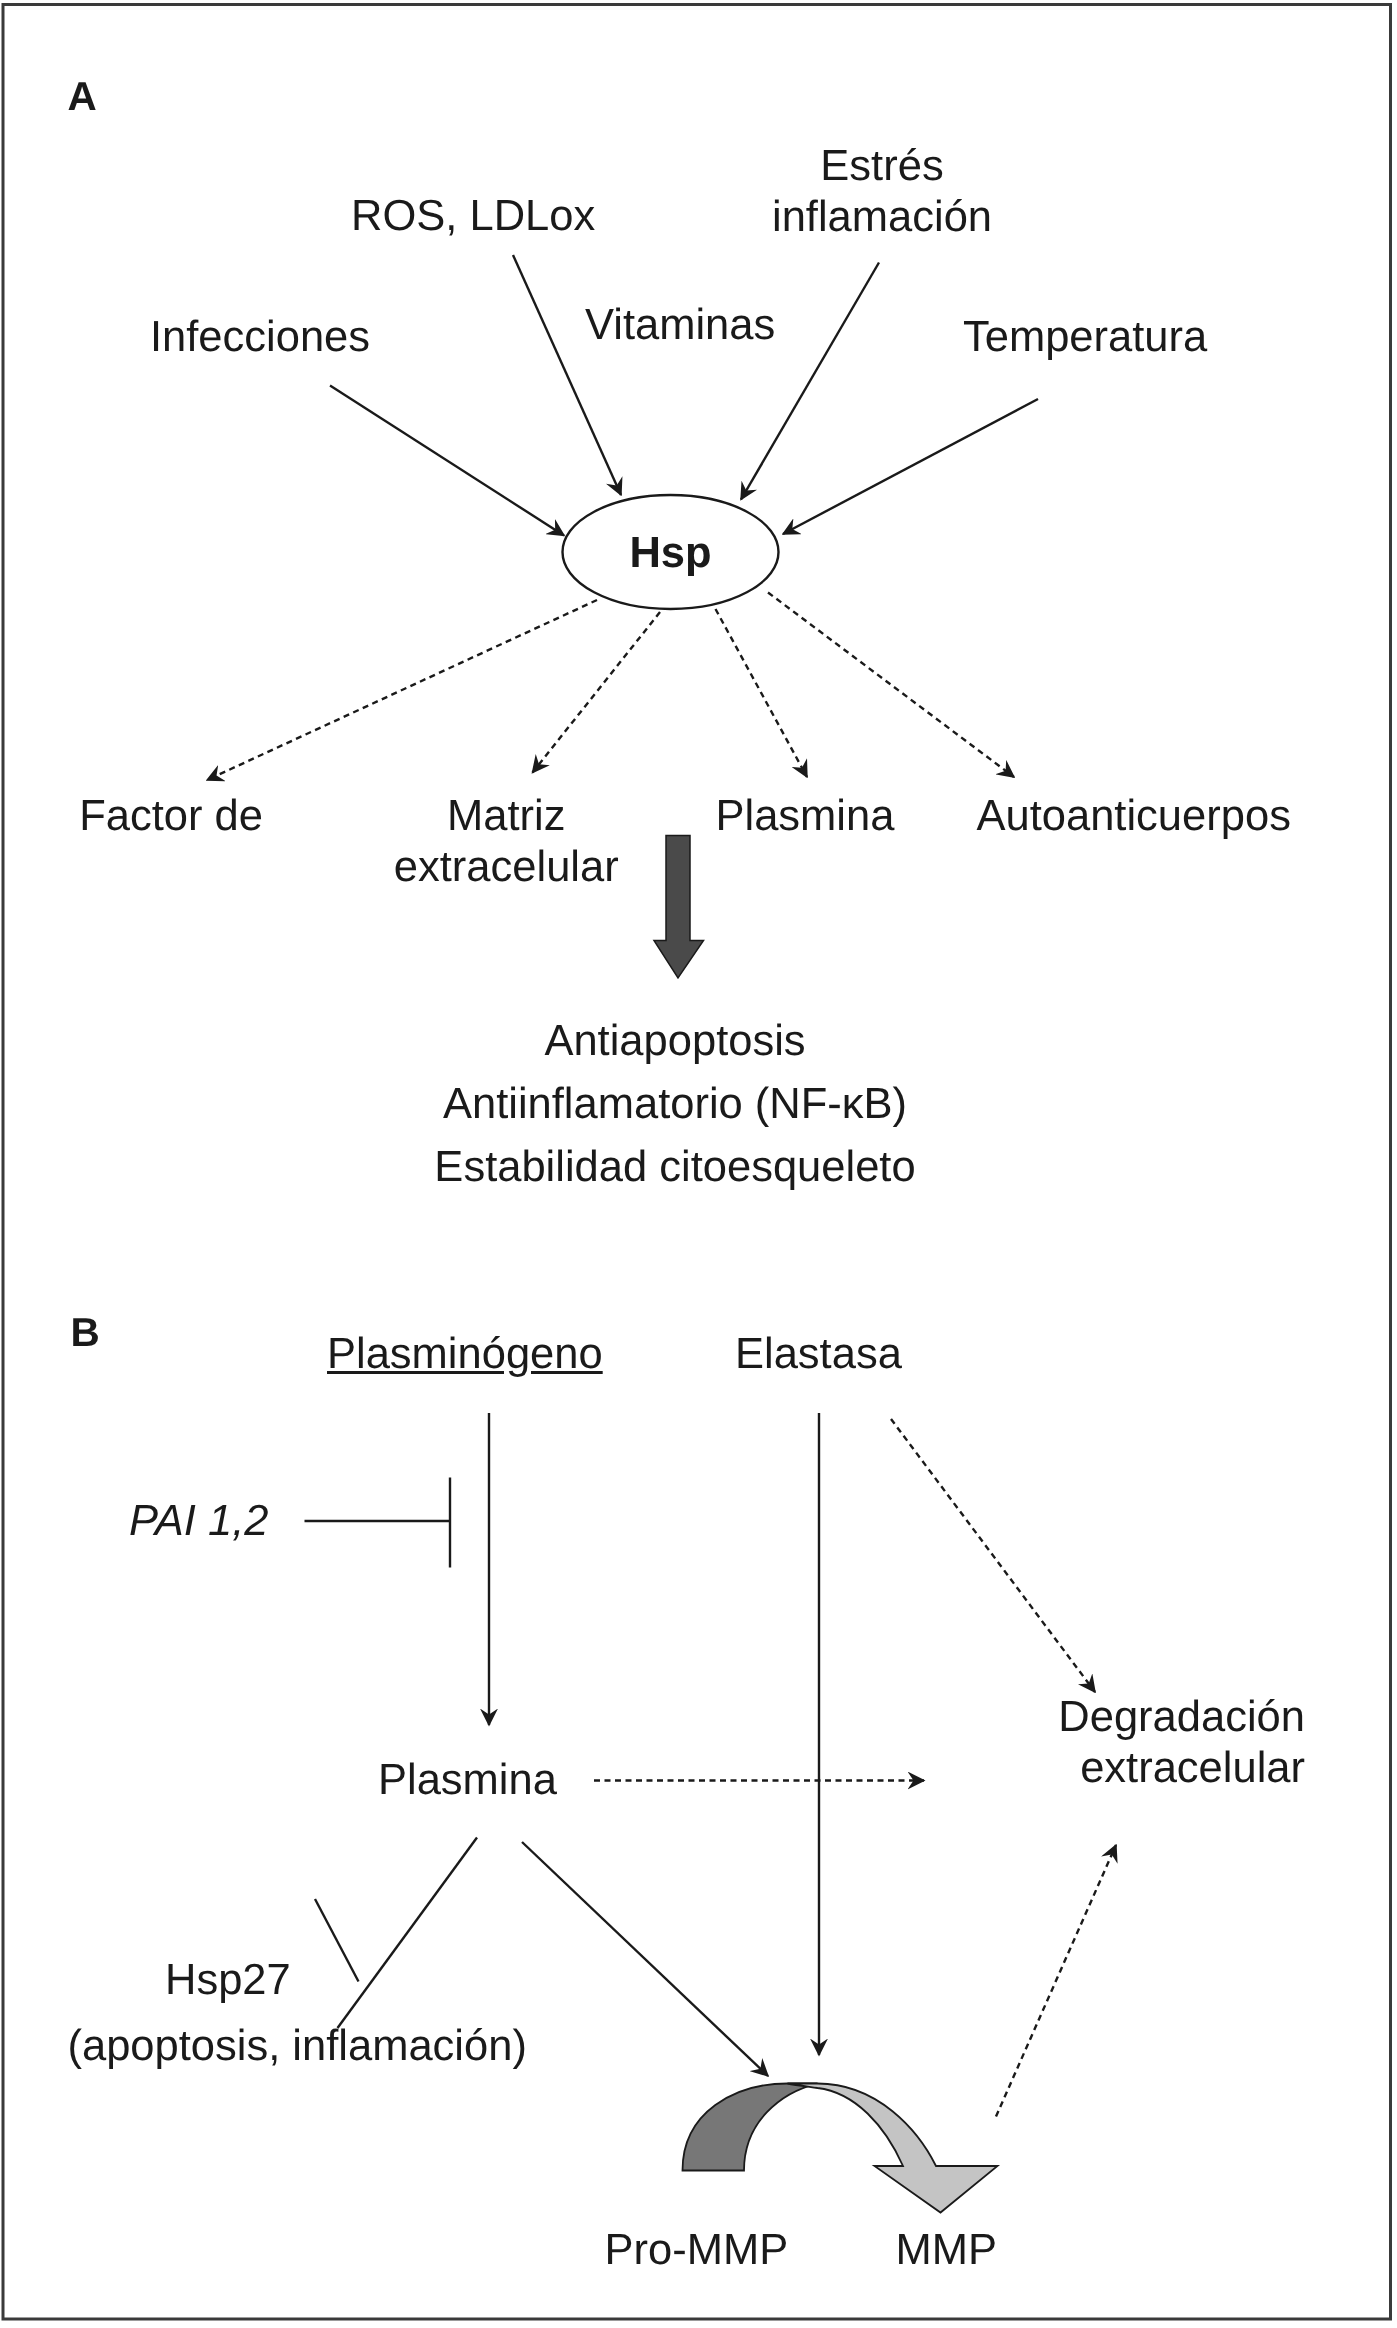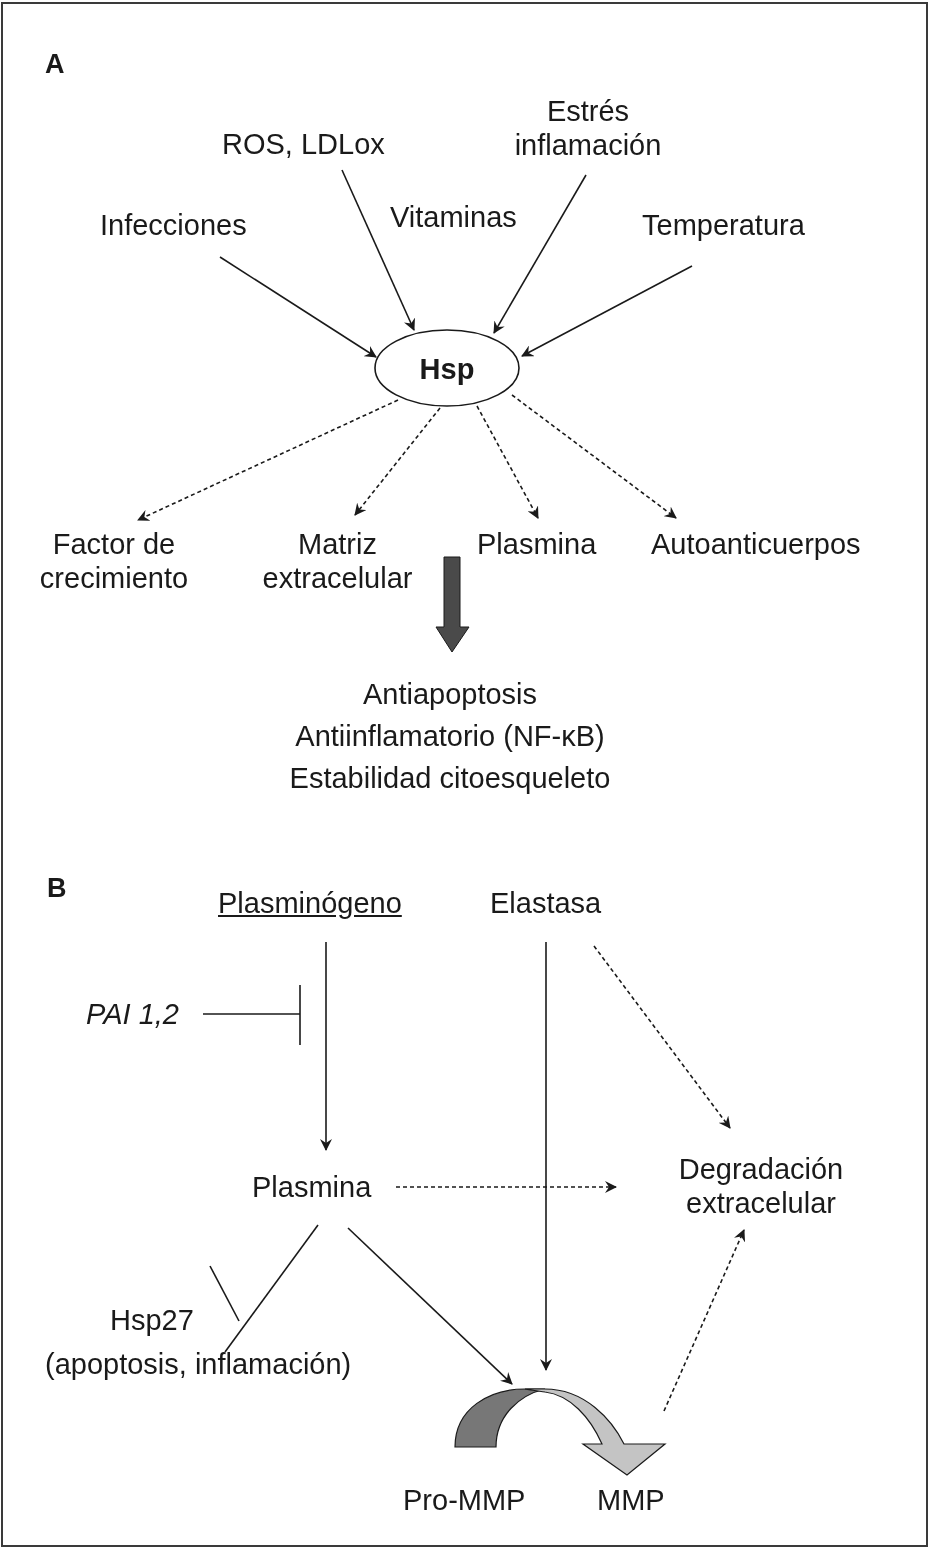--- a/index.html
+++ b/index.html
@@ -56,52 +56,51 @@
   <line x1="348" y1="1228" x2="512" y2="1384" stroke="#1a1a1a" stroke-width="1.6" marker-end="url(#ah)"></line>
 
   <line x1="664" y1="1411" x2="744" y2="1230" stroke="#1a1a1a" stroke-width="1.6" stroke-dasharray="4,3" marker-end="url(#ah)"></line>
 
   <path d="M455,1447 C455,1408 490,1389 525,1389 L545,1389 C520,1395 496,1415 496,1447 Z" fill="#777777" stroke="#1a1a1a" stroke-width="1.2"></path>
   <path d="M525,1389 L545,1389 C585,1389 612,1420 624,1444 L665,1444 L627,1475 L583,1444 L602,1444 C590,1417 570,1395 545,1392 C538,1391 530,1390 525,1389 Z" fill="#c4c4c4" stroke="#1a1a1a" stroke-width="1.2"></path>
 </svg>
 
 <div class="lbl panel" style="left:45px; top:47px;">A</div>
 <div class="lbl" style="left:100px; top:208px;">Infecciones</div>
-<div class="lbl" style="left:222px; top:127px;">ROS, LDLox</div>
+<div class="lbl" style="left:234px; top:127px;">ROS, LDLox</div>
 <div class="lbl" style="left:390px; top:200px;">Vitaminas</div>
 <div class="lbl" style="left:505px; top:94px; width:166px;">
   <div>Estrés</div>
   <div>inflamación</div>
 </div>
 <div class="lbl" style="left:642px; top:208px;">Temperatura</div>
 
 <div class="lbl hsp" style="left:412px; top:352px; width:70px;">Hsp</div>
 
 <div class="lbl" style="left:28px; top:527px; width:172px;">
   <div>Factor de</div>
-  <div>crecimiento</div>
 </div>
 <div class="lbl" style="left:250px; top:527px; width:175px;">
   <div>Matriz</div>
   <div>extracelular</div>
 </div>
 <div class="lbl" style="left:477px; top:527px;">Plasmina</div>
 <div class="lbl" style="left:651px; top:527px;">Autoanticuerpos</div>
 
 <div class="lbl" style="left:230px; top:673px; width:440px; line-height:42px;">
   <div>Antiapoptosis</div>
   <div>Antiinflamatorio (NF-κB)</div>
   <div>Estabilidad citoesqueleto</div>
 </div>
 
 <div class="lbl panel" style="left:47px; top:871px;">B</div>
 <div class="lbl" style="left:218px; top:886px;text-decoration:underline;">Plasminógeno</div>
 <div class="lbl" style="left:490px; top:886px;">Elastasa</div>
 <div class="lbl ital" style="left:86px; top:997px;">PAI 1,2</div>
 <div class="lbl" style="left:252px; top:1170px;">Plasmina</div>
-<div class="lbl" style="left:652px; top:1152px; width:218px;">
+<div class="lbl" style="left:652px; top:1128px; width:218px;text-align:right;">
   <div>Degradación</div>
   <div>extracelular</div>
 </div>
 <div class="lbl" style="left:110px; top:1303px;">Hsp27</div>
 <div class="lbl" style="left:45px; top:1347px;">(apoptosis, inflamación)</div>
 <div class="lbl" style="left:403px; top:1483px;">Pro-MMP</div>
 <div class="lbl" style="left:597px; top:1483px;">MMP</div>
 
 </body></html>

